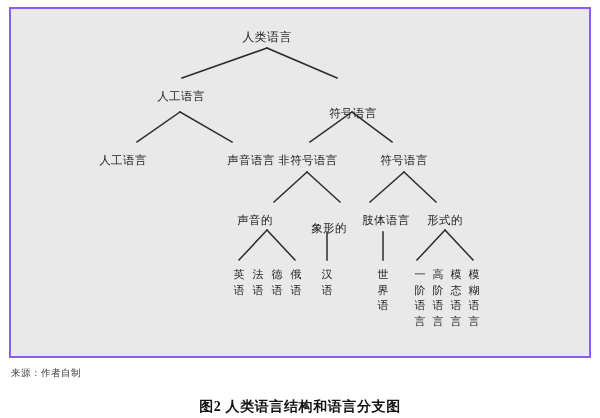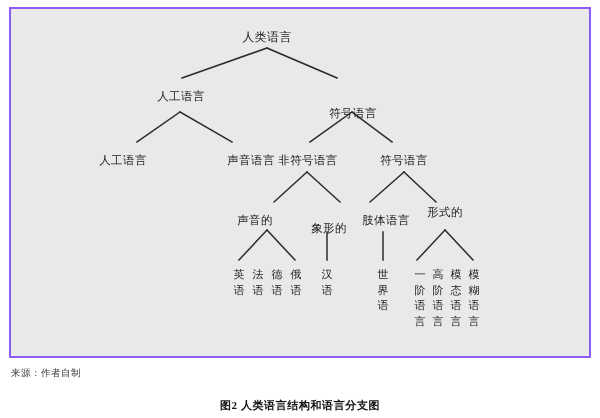--- a/index.html
+++ b/index.html
@@ -85,21 +85,21 @@
     font-family: "Liberation Serif", "DejaVu Serif", serif;
   }
 
   
   .figure-caption {
     position: absolute;
     left: 0;
     top: 398px;
     width: 600px;
     text-align: center;
-    font-size: 11px;
+    font-size: 14px;
     font-weight: bold;
     letter-spacing: 0.6px;
     color: #111111;
   }
 </style>
 </head>
 <body>
 
 <div id="figure-root">
 
@@ -138,21 +138,21 @@
     <div class="node lvl1" style="left:342px; top:98px;">符号语言</div>
 
     <div class="node lvl2" style="left:112px; top:145px;">人工语言</div>
     <div class="node lvl2" style="left:240px; top:145px;">声音语言</div>
     <div class="node lvl2" style="left:297px; top:145px;">非符号语言</div>
     <div class="node lvl2" style="left:393px; top:145px;">符号语言</div>
 
     <div class="node lvl3" style="left:244px; top:205px;">声音的</div>
     <div class="node lvl3" style="left:318px; top:213px;">象形的</div>
     <div class="node lvl3" style="left:375px; top:205px;">肢体语言</div>
-    <div class="node lvl3" style="left:434px; top:197px;">形式的</div>
+    <div class="node lvl3" style="left:434px; top:205px;">形式的</div>
 
     <div class="leaf-col" style="left:228px; top:258px;">
       <span>英</span>
       <span>语</span>
     </div>
     <div class="leaf-col" style="left:247px; top:258px;">
       <span>法</span>
       <span>语</span>
     </div>
     <div class="leaf-col" style="left:266px; top:258px;">

